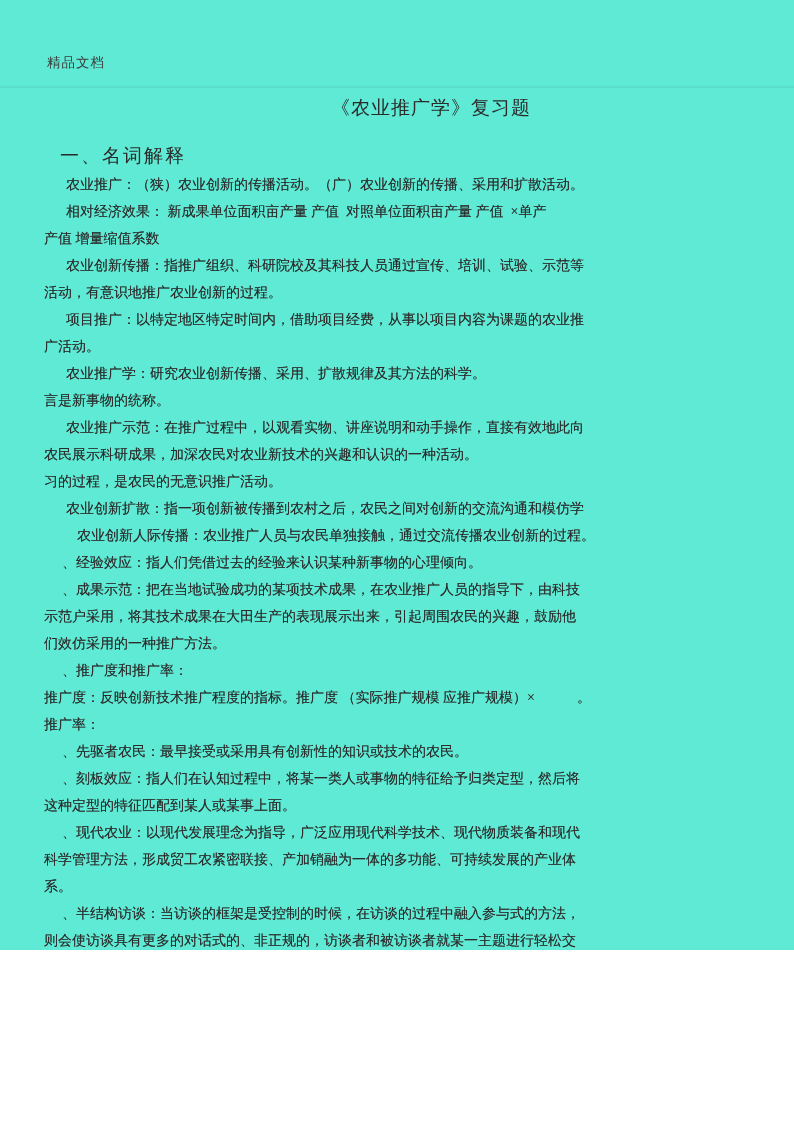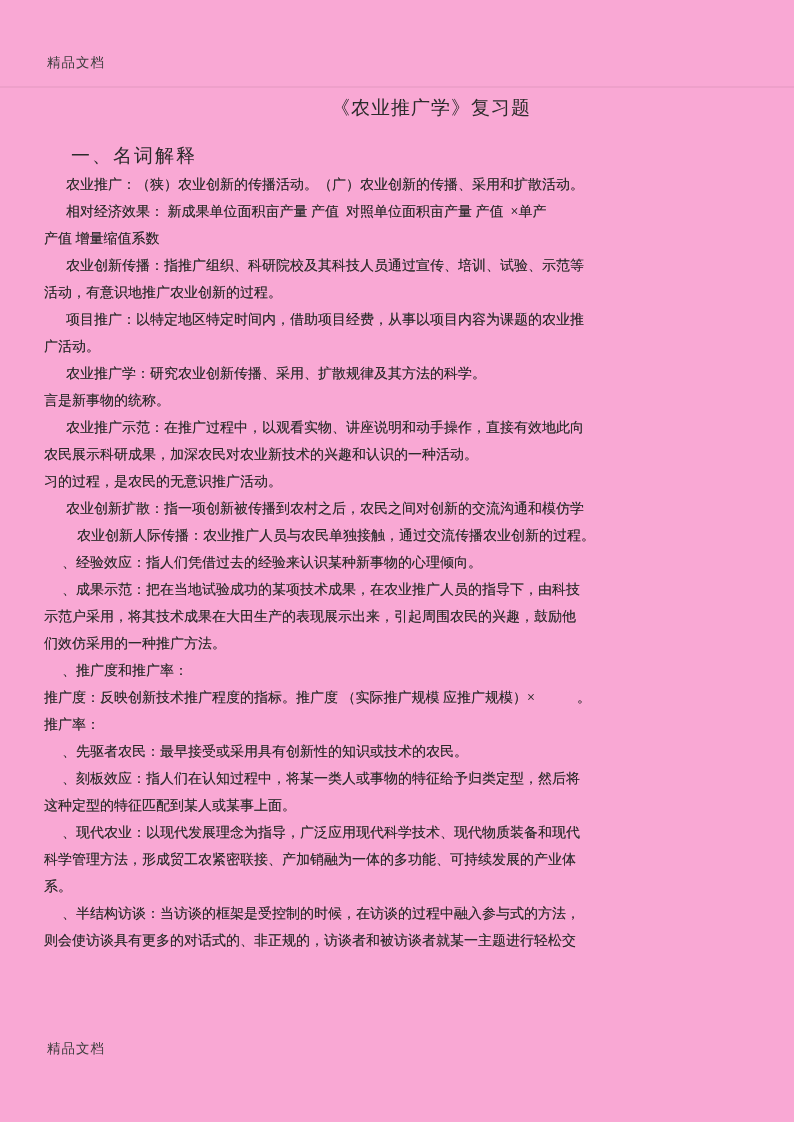--- a/index.html
+++ b/index.html
@@ -3,22 +3,22 @@
 <meta charset="utf-8">
 <style>
   html, body {
     margin: 0;
     padding: 0;
     background: #ffffff;
   }
   .page {
     position: relative;
     width: 794px;
-    height: 1122px;
-    background: #f9a8d4;
+    height: 950px;
+    background: #5eead4;
     overflow: hidden;
     font-family: "Liberation Serif", "DejaVu Serif", serif;
     color: #262626;
   }
   
   .scan-streak {
     position: absolute;
     left: 0;
     width: 100%;
     height: 2px;
@@ -39,21 +39,21 @@
     top: 95px;
     width: 100%;
     text-align: center;
     font-size: 19px;
     letter-spacing: 1px;
     color: #2b2b2b;
     margin-left: 34px;
   }
   .section-heading {
     position: absolute;
-    left: 71px;
+    left: 60px;
     top: 143px;
     font-size: 19px;
     letter-spacing: 2px;
     color: #2b2b2b;
   }
   .doc-body {
     position: absolute;
     left: 44px;
     top: 171px;
     width: 722px;

